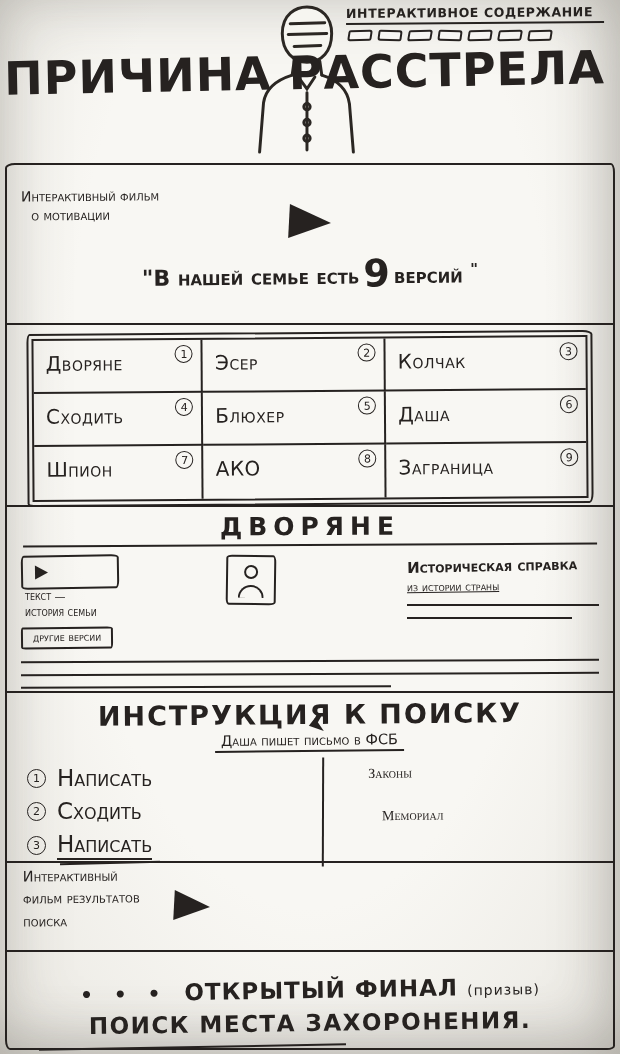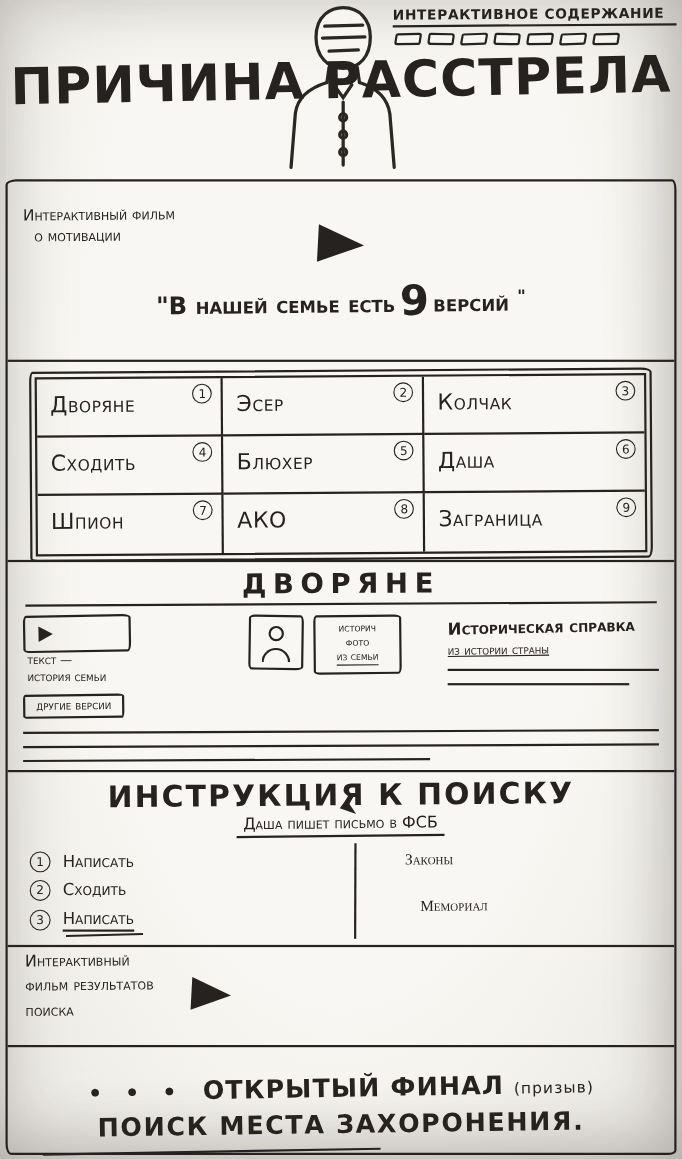--- a/index.html
+++ b/index.html
@@ -16,21 +16,21 @@
   }
   .paper{
     position:relative; width:620px; height:1054px;
     background:radial-gradient(ellipse at 50% 38%, #f8f7f3 55%, #eae8e2 100%);
     box-shadow:inset 0 0 70px rgba(90,85,75,.28), inset -14px -20px 50px rgba(90,85,75,.18);
     overflow:hidden;
   }
   .sc{ font-variant:small-caps; }
 
   
-  .header{ position:absolute; top:0; left:0; right:0; height:163px; }
+  .header{ position:absolute; top:0; left:0; right:11px; height:163px; }
   .toc{ position:absolute; top:5px; right:5px; width:258px; }
   .toc-label{
     font-size:12.5px; font-weight:bold; letter-spacing:.6px;
     border-bottom:2.2px solid var(--ink); padding-bottom:2px;
     transform:rotate(-.4deg);
   }
   .thumbs{ display:flex; gap:6px; margin-top:6px; padding-left:2px; }
   .thumb{
     width:24px; height:11px; border:2px solid var(--ink);
     transform:skewX(-10deg) rotate(-1deg); border-radius:2px 3px 2px 3px;
@@ -150,21 +150,21 @@
   .pencil{
     position:absolute; top:-13px; left:52%;
     width:0; height:0; border-top:15px solid var(--ink);
     border-left:5px solid transparent; border-right:5px solid transparent;
     transform:rotate(-52deg);
   }
   .instr-cols{ display:flex; margin-top:6px; }
   .steps{ width:52%; padding-left:6px; }
   .step{ display:flex; align-items:center; gap:11px; margin:7px 0; }
   .step .circle-num{ position:static; width:19px; height:19px; flex:0 0 auto; }
-  .step-label{ font-size:15px; }
+  .step-label{ font-size:23px; }
   .dbl-u{ position:relative; border-bottom:2px solid var(--ink); padding-bottom:1px; }
   .dbl-u::after{ content:""; position:absolute; left:3px; right:-8px; bottom:-6px;
     border-top:2px solid var(--ink); transform:rotate(-1.5deg); }
   .links{ width:48%; border-left:2.2px solid var(--ink); padding:8px 0 0 44px;
     transform:rotate(.2deg); }
   .link{ font-size:14px; cursor:pointer; transform:rotate(-.8deg); width:fit-content;font-family:Liberation Serif, serif; }
   .link.second{ margin-top:26px; margin-left:14px; }
 
   
   .results{ height:97px; padding:2px 16px 0; display:flex; align-items:flex-start; }
@@ -295,25 +295,20 @@
             <span>текст —</span><br>
             <span>история семьи</span>
           </div>
         </div>
 
         <div class="d-mid">
           <div class="photo-box">
             <span class="head"></span>
             <span class="shoulders"></span>
           </div>
-          <div class="caption-box sc">
-            <span>историч</span><br>
-            <span>фото</span><br>
-            <span class="u">из семьи</span>
-          </div>
         </div>
 
         <div class="d-right">
           <div class="ref-title sc">Историческая справка</div>
           <div class="ref-sub sc">из истории страны</div>
           <div class="mini-line"></div>
           <div class="mini-line w2"></div>
         </div>
       </div>
 

